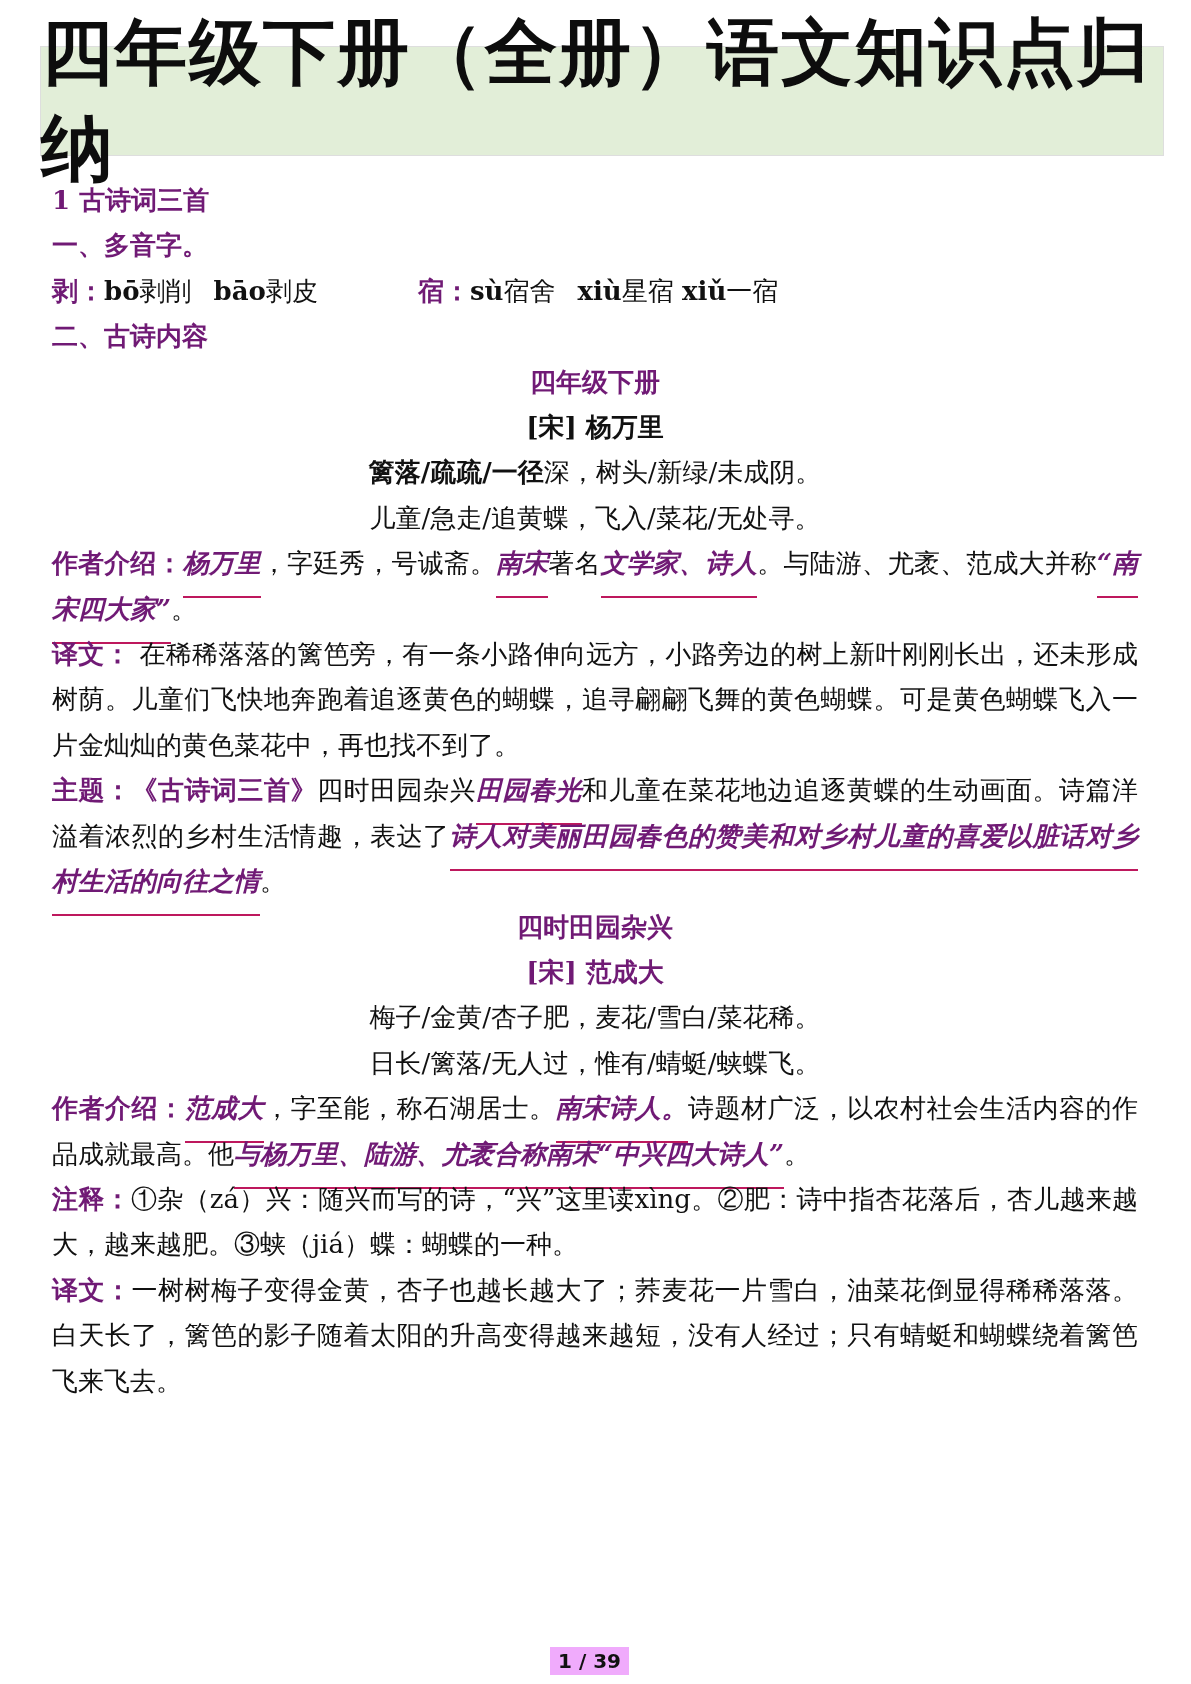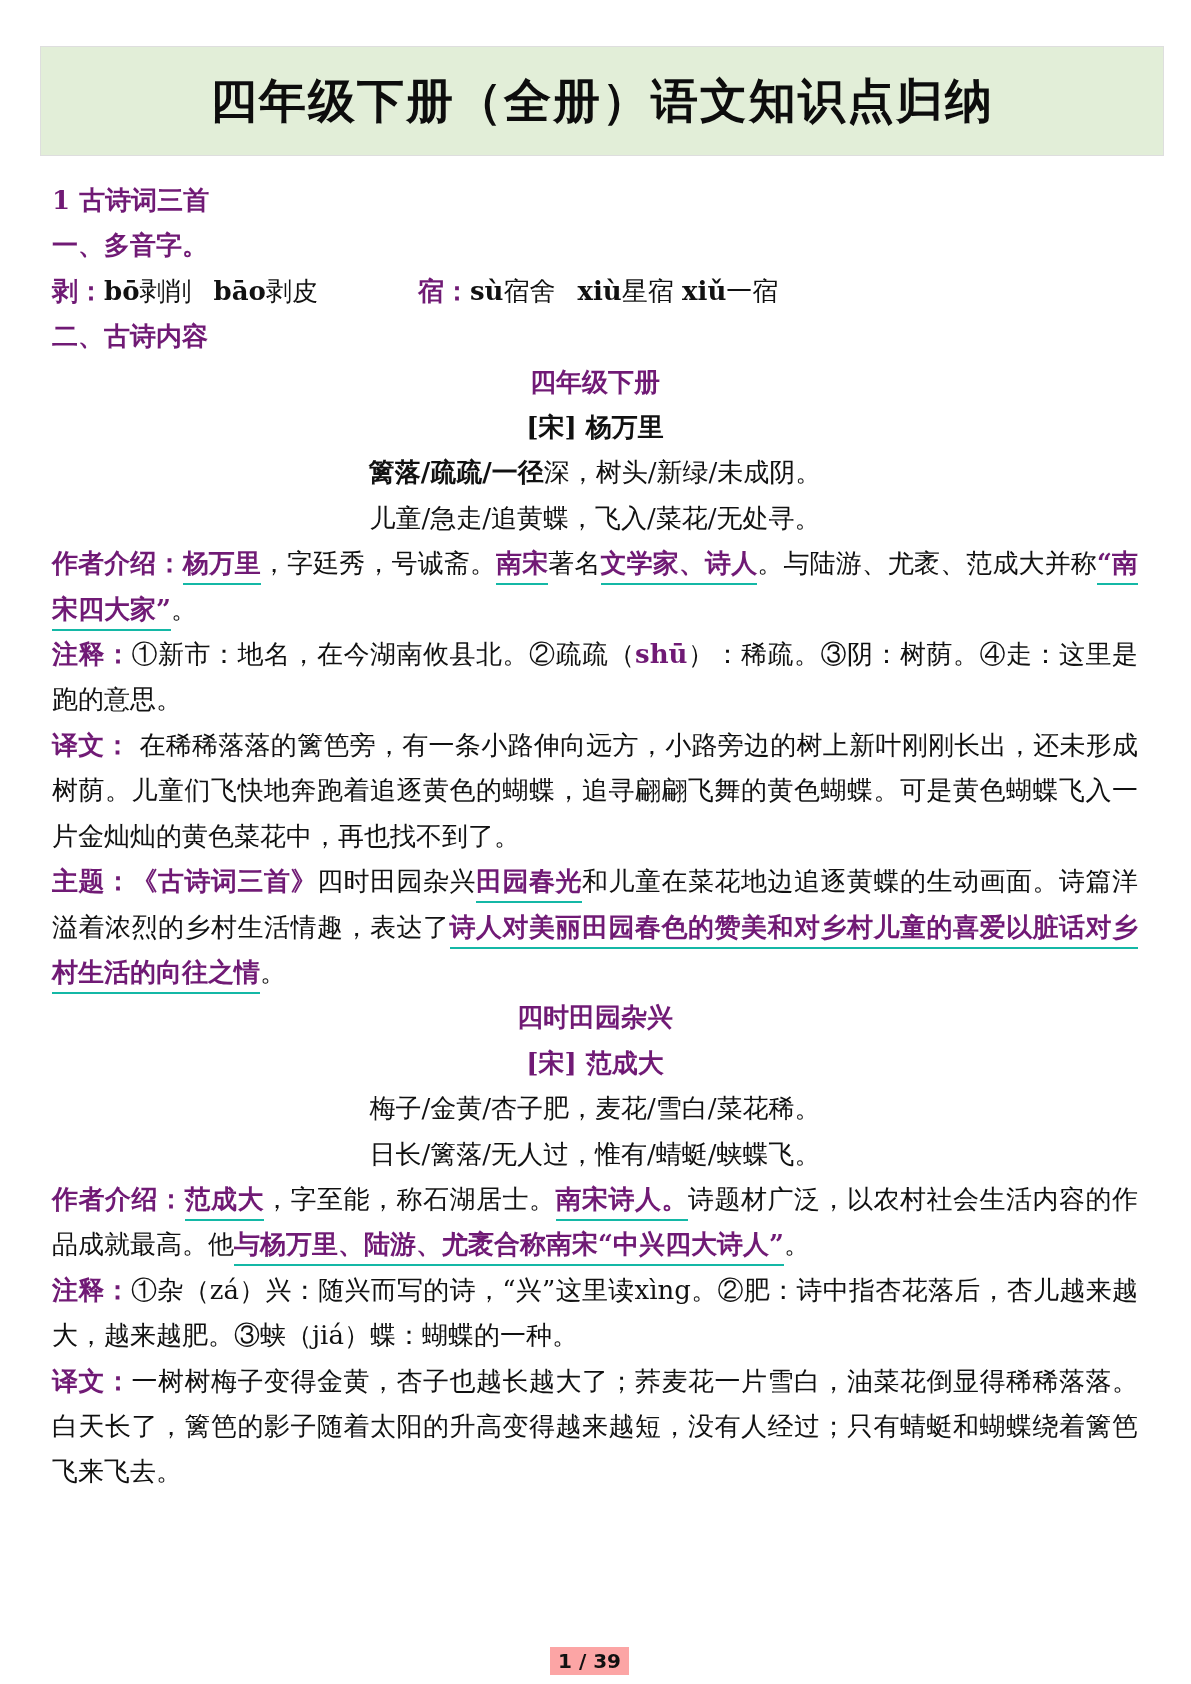--- a/index.html
+++ b/index.html
@@ -1,33 +1,33 @@
 <!DOCTYPE html>
 <html><head>
 <meta charset="utf-8">
 <style>
   html, body { margin: 0; padding: 0; background: #ffffff; }
   body { width: 1191px; height: 1684px; position: relative; overflow: hidden;
          font-family: "DejaVu Serif", "Liberation Serif", serif; color: #111; }
   .title-box { position: absolute; left: 40px; top: 46px; width: 1124px; height: 110px;
                background: #e2eed8; border: 1px solid #dedede; box-sizing: border-box;
                display: flex; align-items: center; justify-content: center; }
-  .title { font-size: 47px; font-weight: bold; letter-spacing: 2px; color: #0d0d0d;
+  .title { font-size: 72px; font-weight: bold; letter-spacing: 2px; color: #0d0d0d;
            font-family: Liberation Serif, serif; }
   .content { position: absolute; left: 52px; top: 178px; width: 1086px; }
   .line { font-size: 26px; line-height: 45.4px; white-space: nowrap; }
   .wrap { white-space: normal; text-align: justify; }
   .b { font-weight: bold; }
   .center { text-align: center; }
-  .ul { border-bottom: 2px solid #14b8a6; padding-bottom: 5px; }
+  .ul { border-bottom: 2px solid #be185d; padding-bottom: 18px; font-style: italic; }
   .h { font-weight: bold; color: #701a75; }
   .gap { display: inline-block; width: 22px; }
   .gap-big { display: inline-block; width: 100px; }
   .footer { position: absolute; left: 550px; top: 1647px; height: 28px; padding: 0 8px;
-            background: #fca5a5; font-family: "DejaVu Sans", sans-serif; font-weight: bold;
+            background: #f0abfc; font-family: "DejaVu Sans", sans-serif; font-weight: bold;
             font-size: 20px; line-height: 28px; color: #111; }
 </style>
 </head>
 <body>
 
 <div class="title-box">
   <div class="title">四年级下册（全册）语文知识点归纳</div>
 </div>
 
 <div class="content">
@@ -37,23 +37,20 @@
     <span class="h">剥：</span><b>bō</b><span>剥削</span><span class="gap"></span><b>bāo</b><span>剥皮</span><span class="gap-big"></span><span class="h">宿：</span><b>sù</b><span>宿舍</span><span class="gap"></span><b>xiù</b><span>星宿</span> <b>xiǔ</b><span>一宿</span>
   </div>
   <div class="line h">二、古诗内容</div>
 
   <div class="line h center">四年级下册</div>
   <div class="line b center">[宋] 杨万里</div>
   <div class="line center"><b>篱落/疏疏/一径</b><span>深，树头/新绿/未成阴。</span></div>
   <div class="line center">儿童/急走/追黄蝶，飞入/菜花/无处寻。</div>
   <div class="line wrap">
     <span class="h">作者介绍：</span><span class="h ul">杨万里</span><span>，字廷秀，号诚斋。</span><span class="h ul">南宋</span><span>著名</span><span class="h ul">文学家、诗人</span><span>。与陆游、尤袤、范成大并称</span><span class="h ul">“南宋四大家”</span><span>。</span>
-  </div>
-  <div class="line wrap">
-    <span class="h">注释：</span><span>①新市：地名，在今湖南攸县北。②疏疏（</span><span class="h">shū</span><span>）：稀疏。③阴：树荫。④走：这里是跑的意思。</span>
   </div>
   <div class="line wrap">
     <span class="h">译文：</span><span>  在稀稀落落的篱笆旁，有一条小路伸向远方，小路旁边的树上新叶刚刚长出，还未形成树荫。儿童们飞快地奔跑着追逐黄色的蝴蝶，追寻翩翩飞舞的黄色蝴蝶。可是黄色蝴蝶飞入一片金灿灿的黄色菜花中，再也找不到了。</span>
   </div>
   <div class="line wrap">
     <span class="h">主题：</span><span class="h">《古诗词三首》</span><span>四时田园杂兴</span><span class="h ul">田园春光</span><span>和儿童在菜花地边追逐黄蝶的生动画面。诗篇洋溢着浓烈的乡村生活情趣，表达了</span><span class="h ul">诗人对美丽田园春色的赞美和对乡村儿童的喜爱以脏话对乡村生活的向往之情</span><span>。</span>
   </div>
 
   <div class="line h center">四时田园杂兴</div>
   <div class="line h center">[宋] 范成大</div>

